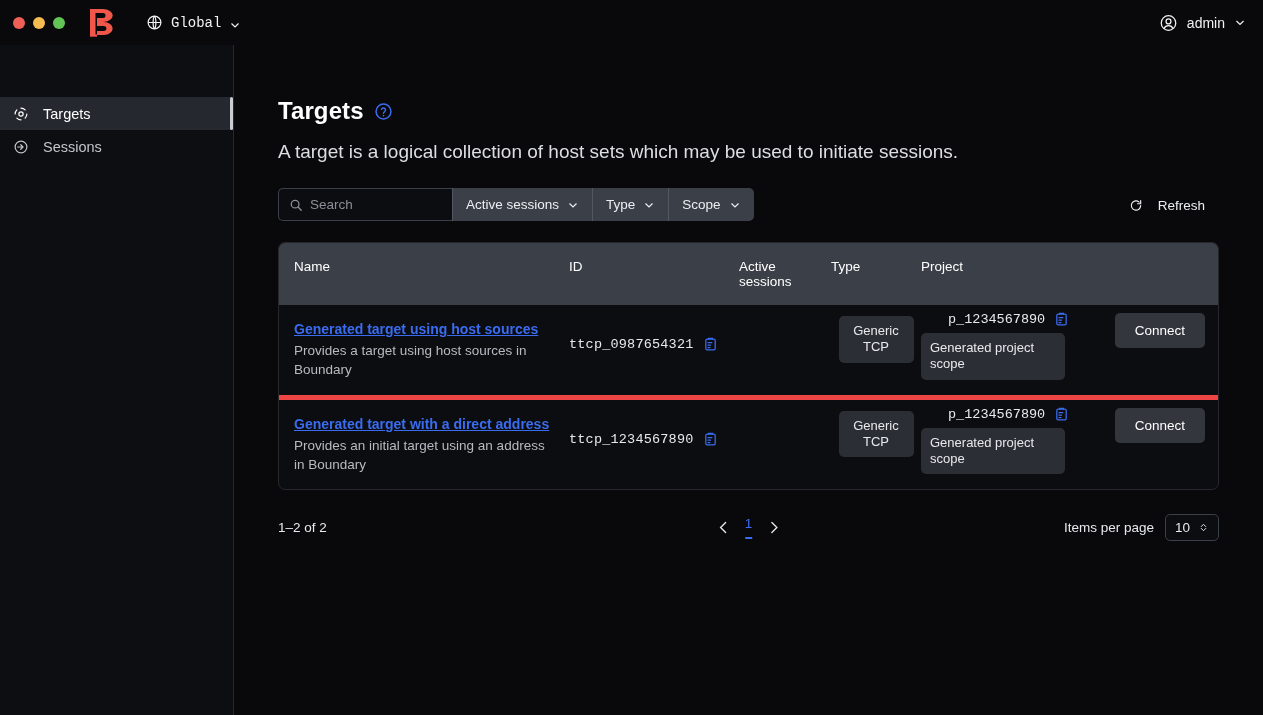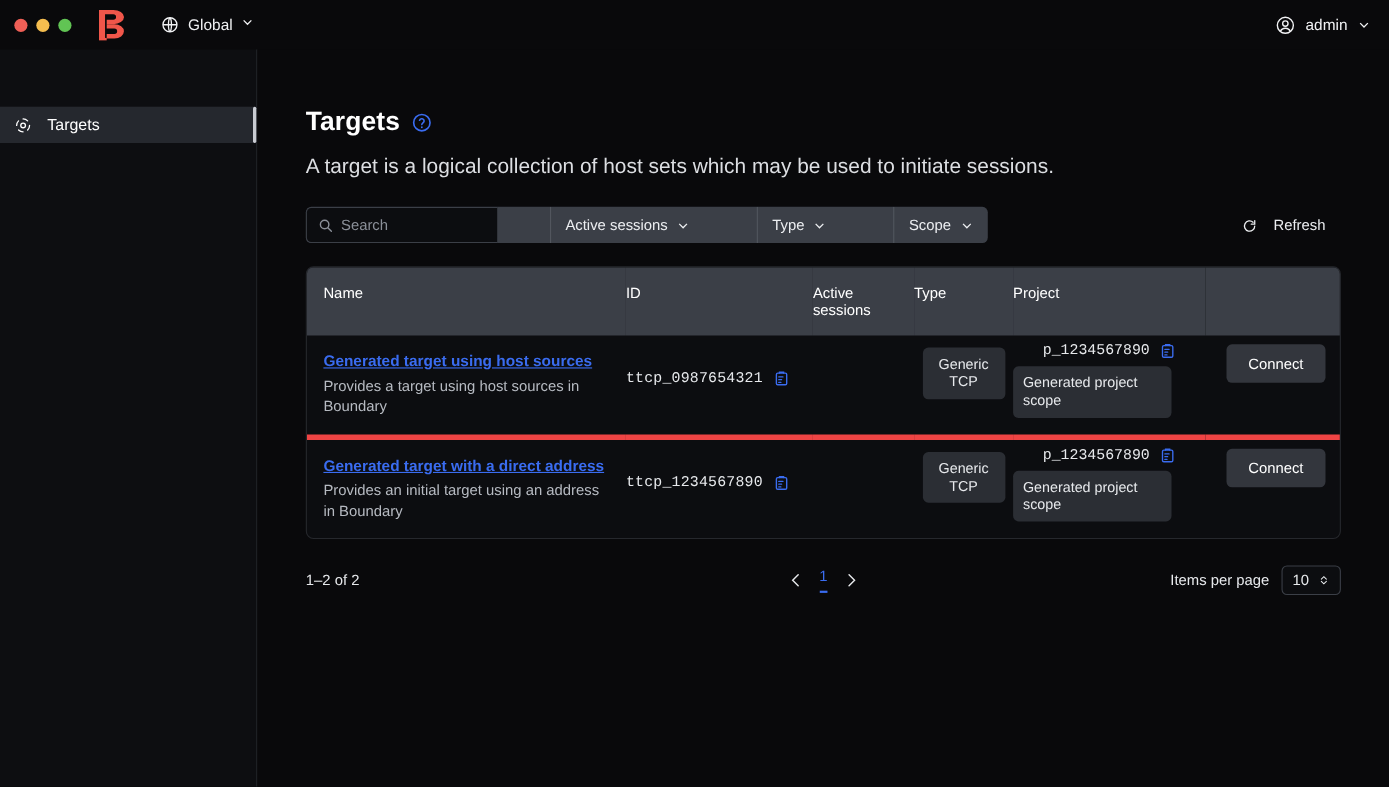--- a/index.html
+++ b/index.html
@@ -17,23 +17,23 @@
   }
   .traffic { display: flex; gap: 8px; margin-left: 13px; }
   .dot { width: 12px; height: 12px; border-radius: 50%; }
   .dot.red { background: #ef5f56; }
   .dot.amber { background: #f5bd4f; }
   .dot.green { background: #61c454; }
 
   .brand-logo { margin-left: 23px; width: 28px; height: 30px; display:block; }
 
   .scope-picker {
-    display: flex; align-items: flex-start; gap: 8px;
+    display: flex; align-items: flex-end; gap: 8px;
     margin-left: 24px; color: #f1f2f4; font-size: 14px;
-    cursor: pointer; padding: 4px 6px; border-radius: 4px;
+    cursor: pointer; padding: 4px 6px; border-radius: 4px; font-family: Liberation Mono, monospace;
   }
   .scope-picker .chev { display:inline-block; }
 
   .user-menu {
     position: absolute; right: 17px; top: 50%; transform: translateY(-50%);
     display: flex; align-items: center; gap: 9px;
     color: #f1f2f4; font-size: 14px; cursor: pointer;
   }
 
   
@@ -70,21 +70,20 @@
 
   
   .toolbar {
     margin-top: 25px; display: flex; align-items: center;
     width: 941px; position: relative;
   }
   .filter-group {
     display: flex; align-items: stretch; height: 33px;
     border-radius: 5px; overflow: hidden;
     background: #3b3f47;
-    gap: 48px;
   }
   .search-box {
     width: 174px; background: #0c0d10;
     display: flex; align-items: center; gap: 7px;
     padding: 0 10px;
     border: 1px solid #3b3f47;
     border-right: none;
     border-radius: 5px 0 0 5px;
   }
   .search-input-text { font-size: 13.5px; color: #8a8f98; }
@@ -228,20 +227,27 @@
 <nav class="sidebar">
   <div class="nav-item active">
     <svg class="nicon" viewBox="0 0 24 24" fill="none" stroke="#ffffff" stroke-width="1.8" stroke-linecap="round">
       <path d="M12 3.2a8.8 8.8 0 0 1 6.2 2.6"></path>
       <path d="M20.8 12a8.8 8.8 0 0 1-2.6 6.2"></path>
       <path d="M12 20.8a8.8 8.8 0 0 1-6.2-2.6"></path>
       <path d="M3.2 12a8.8 8.8 0 0 1 2.6-6.2"></path>
       <circle cx="12" cy="12" r="3.2"></circle>
     </svg>
     <span>Targets</span>
+  </div>
+  <div class="nav-item">
+    <svg class="nicon" viewBox="0 0 24 24" fill="none" stroke="#c2c5cb" stroke-width="1.8" stroke-linecap="round">
+      <circle cx="12" cy="12" r="8.8"></circle>
+      <path d="M7 12h8M11.6 8.6L15 12l-3.4 3.4"></path>
+    </svg>
+    <span>Sessions</span>
   </div>
 </nav>
 
 <main class="main">
 
   <div class="page-title-row">
     <h1 class="page-title">Targets</h1>
     <svg class="help-icon" viewBox="0 0 24 24" fill="none" stroke="#3a6cf0" stroke-width="1.9">
       <circle cx="12" cy="12" r="9.4"></circle>
       <path d="M9.4 9.2a2.7 2.7 0 0 1 5.2 1c0 1.9-2.6 2.2-2.6 4" stroke-linecap="round"></path>

